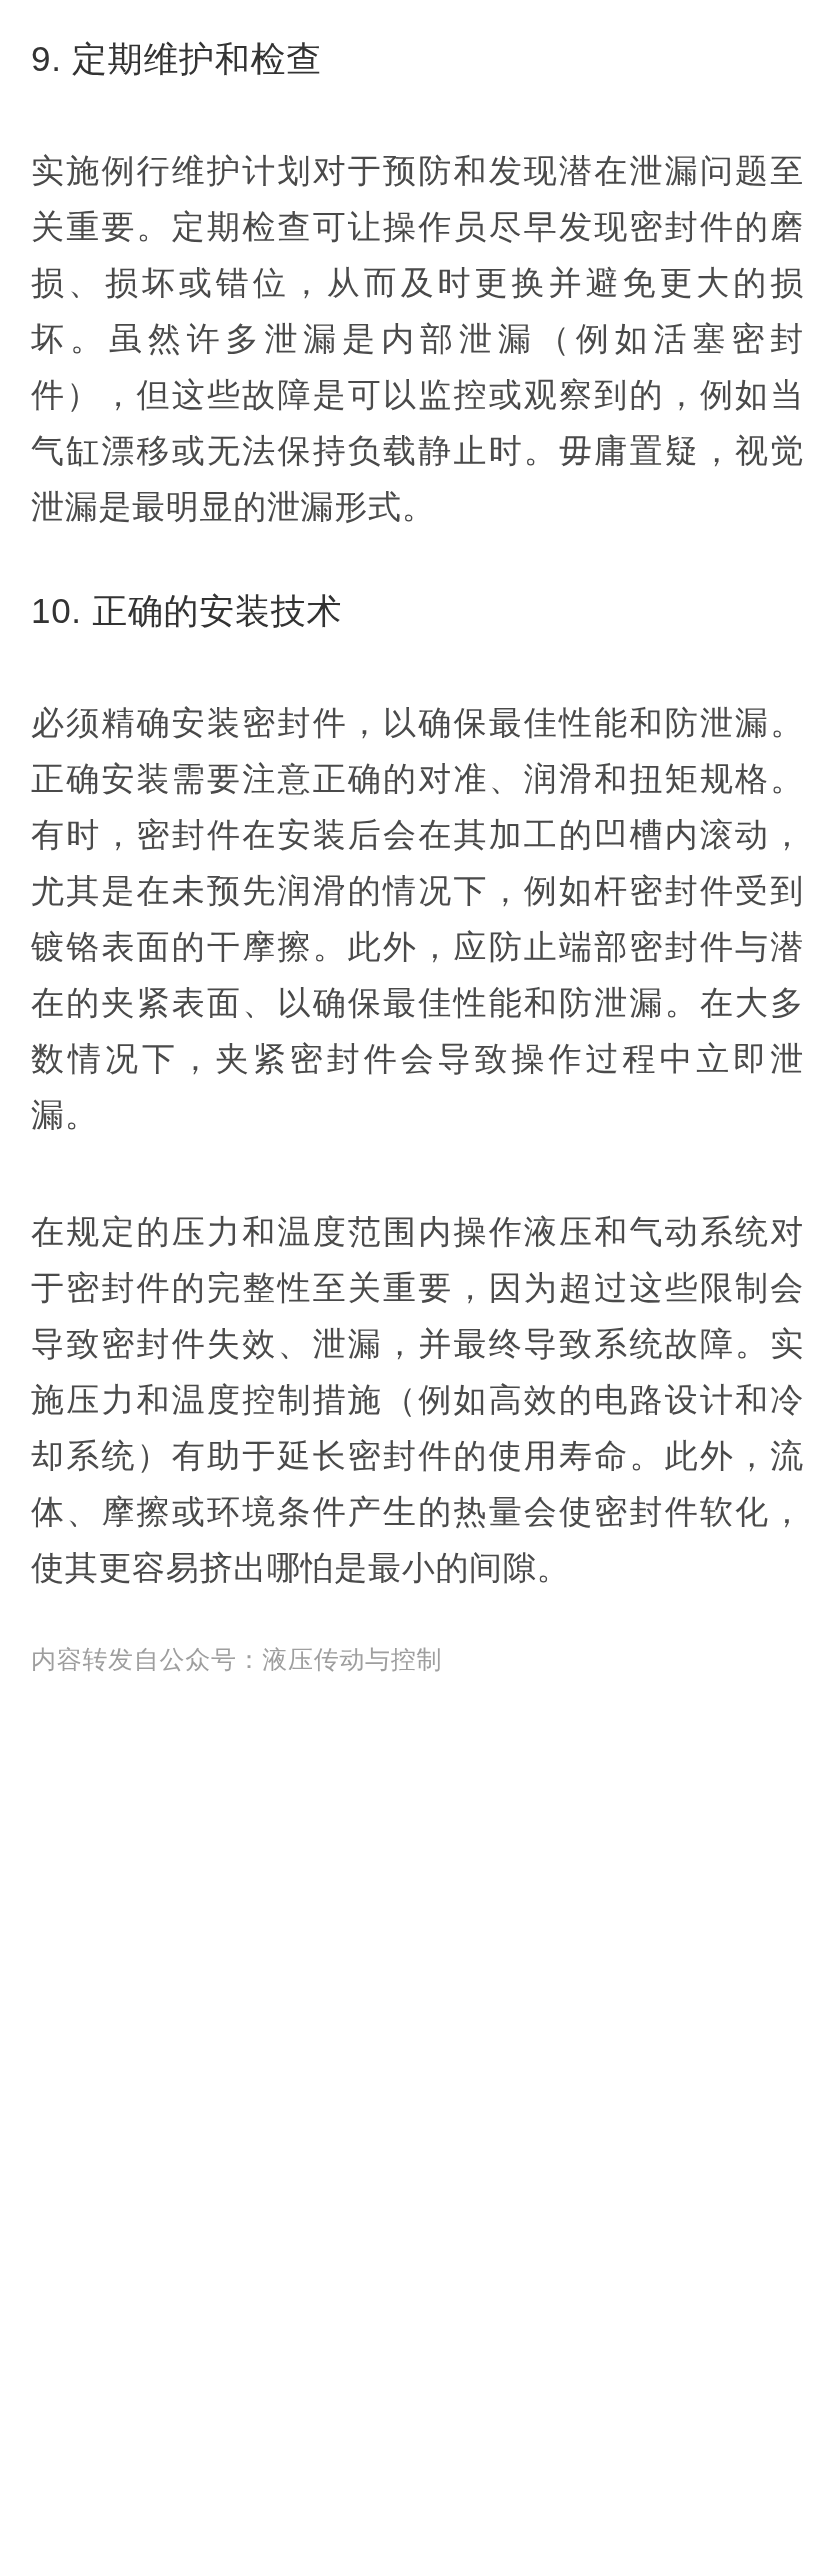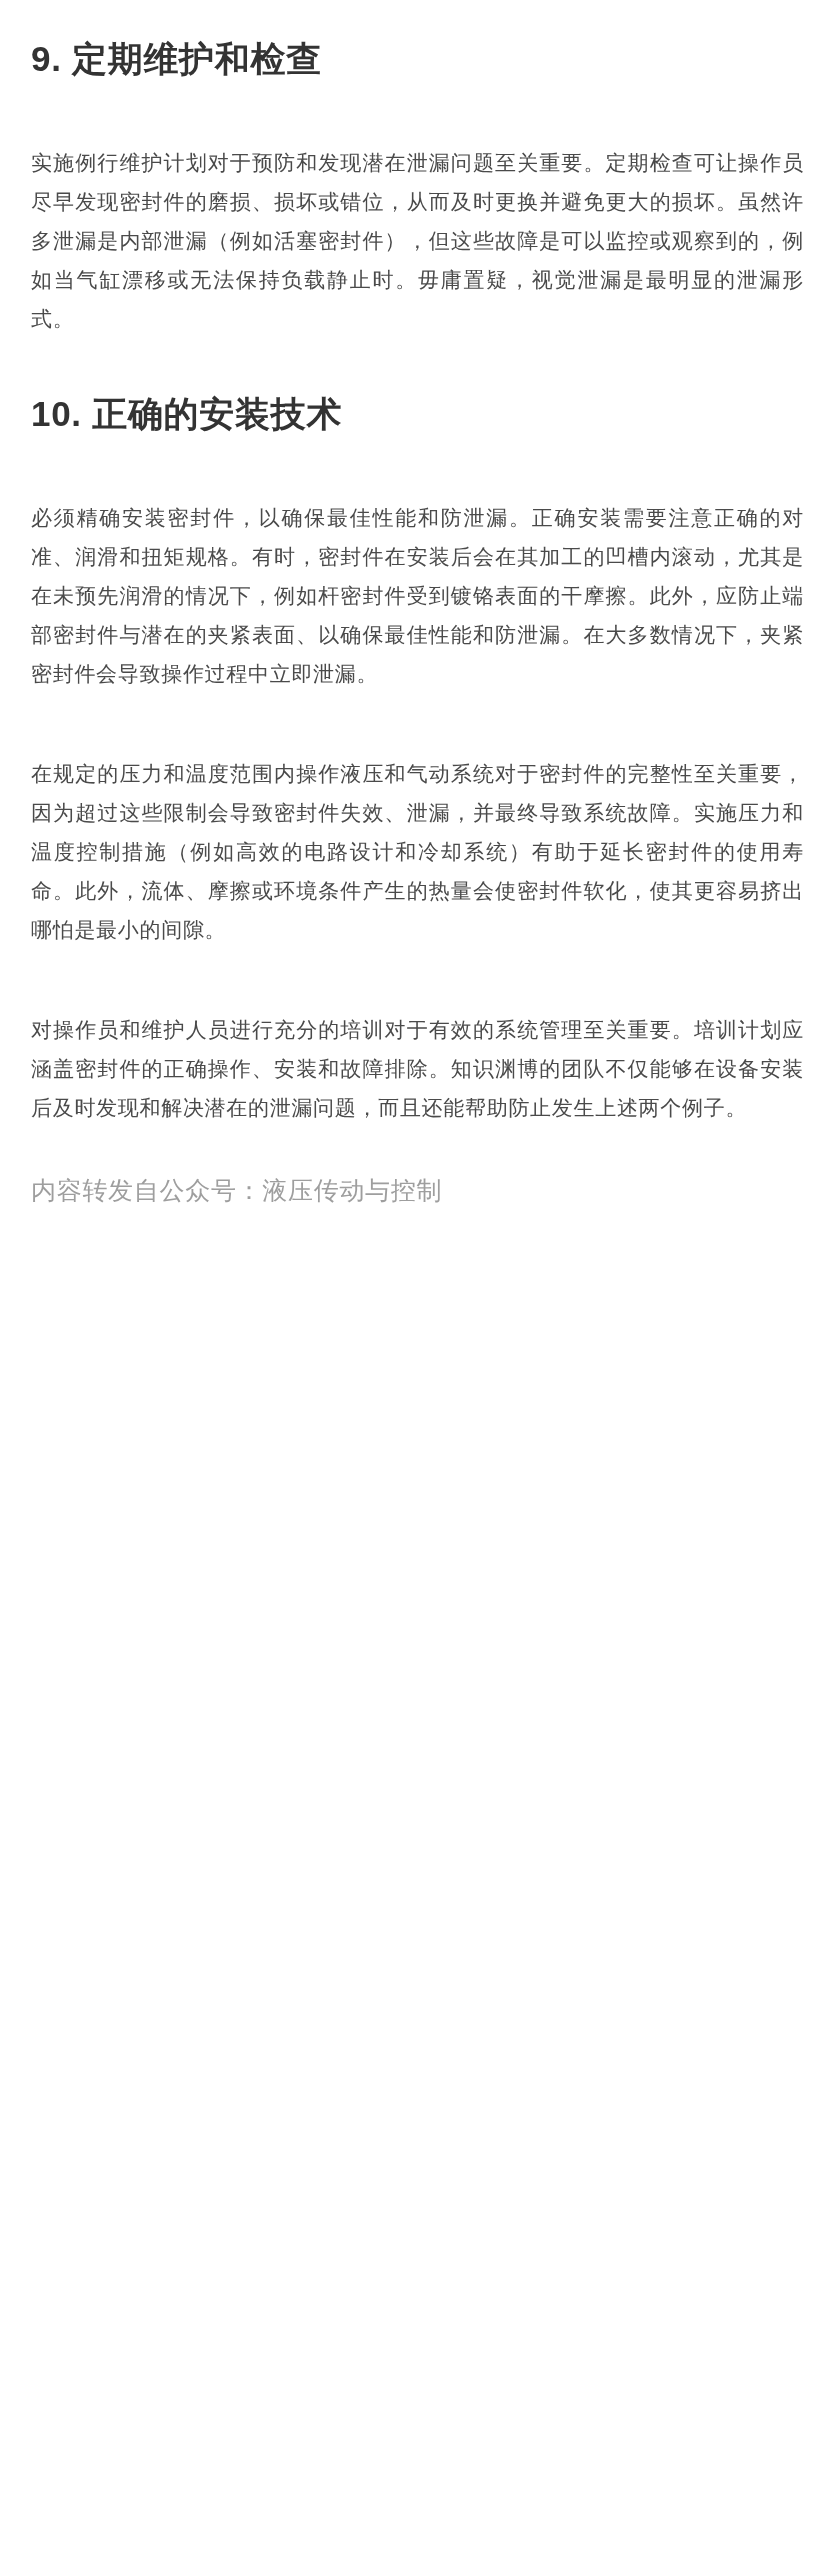--- a/index.html
+++ b/index.html
@@ -16,32 +16,32 @@
     overflow: hidden;
   }
   .article {
     width: 773px;
   }
   h2.sec-heading {
     margin: 52px 0 0 0;
     padding: 0;
     font-size: 35px;
     line-height: 47px;
-    font-weight: 700;
+    font-weight: 400;
     color: #333333;
     letter-spacing: 0.7px;
   }
   h2.sec-heading.first {
     margin-top: 0;
   }
   p.sec-body {
     margin: 61px 0 0 0;
     padding: 0;
-    font-size: 21px;
-    line-height: 39px;
+    font-size: 33px;
+    line-height: 56px;
     color: #4a4a4a;
     letter-spacing: 0.7px;
     text-align: justify;
     word-break: break-all;
   }
   .attribution {
     margin: 47px 0 0 0;
     font-size: 25px;
     line-height: 33px;
     color: #9e9e9e;
@@ -54,19 +54,18 @@
 <div class="article">
 
   <h2 class="sec-heading first">9. 定期维护和检查</h2>
   <p class="sec-body">实施例行维护计划对于预防和发现潜在泄漏问题至关重要。定期检查可让操作员尽早发现密封件的磨损、损坏或错位，从而及时更换并避免更大的损坏。虽然许多泄漏是内部泄漏（例如活塞密封件），但这些故障是可以监控或观察到的，例如当气缸漂移或无法保持负载静止时。毋庸置疑，视觉泄漏是最明显的泄漏形式。</p>
 
   <h2 class="sec-heading">10. 正确的安装技术</h2>
   <p class="sec-body">必须精确安装密封件，以确保最佳性能和防泄漏。正确安装需要注意正确的对准、润滑和扭矩规格。有时，密封件在安装后会在其加工的凹槽内滚动，尤其是在未预先润滑的情况下，例如杆密封件受到镀铬表面的干摩擦。此外，应防止端部密封件与潜在的夹紧表面、以确保最佳性能和防泄漏。在大多数情况下，夹紧密封件会导致操作过程中立即泄漏。</p>
 
   <p class="sec-body">在规定的压力和温度范围内操作液压和气动系统对于密封件的完整性至关重要，因为超过这些限制会导致密封件失效、泄漏，并最终导致系统故障。实施压力和温度控制措施（例如高效的电路设计和冷却系统）有助于延长密封件的使用寿命。此外，流体、摩擦或环境条件产生的热量会使密封件软化，使其更容易挤出哪怕是最小的间隙。</p>
 
-  <p class="sec-body">对操作员和维护人员进行充分的培训对于有效的系统管理至关重要。培训计划应涵盖密封件的正确操作、安装和故障排除。知识渊博的团队不仅能够在设备安装后及时发现和解决潜在的泄漏问题，而且还能帮助防止发生上述两个例子。</p>
 
 
   <div class="attribution">内容转发自公众号：液压传动与控制</div>
 
 </div>
 
 
 </body></html>

